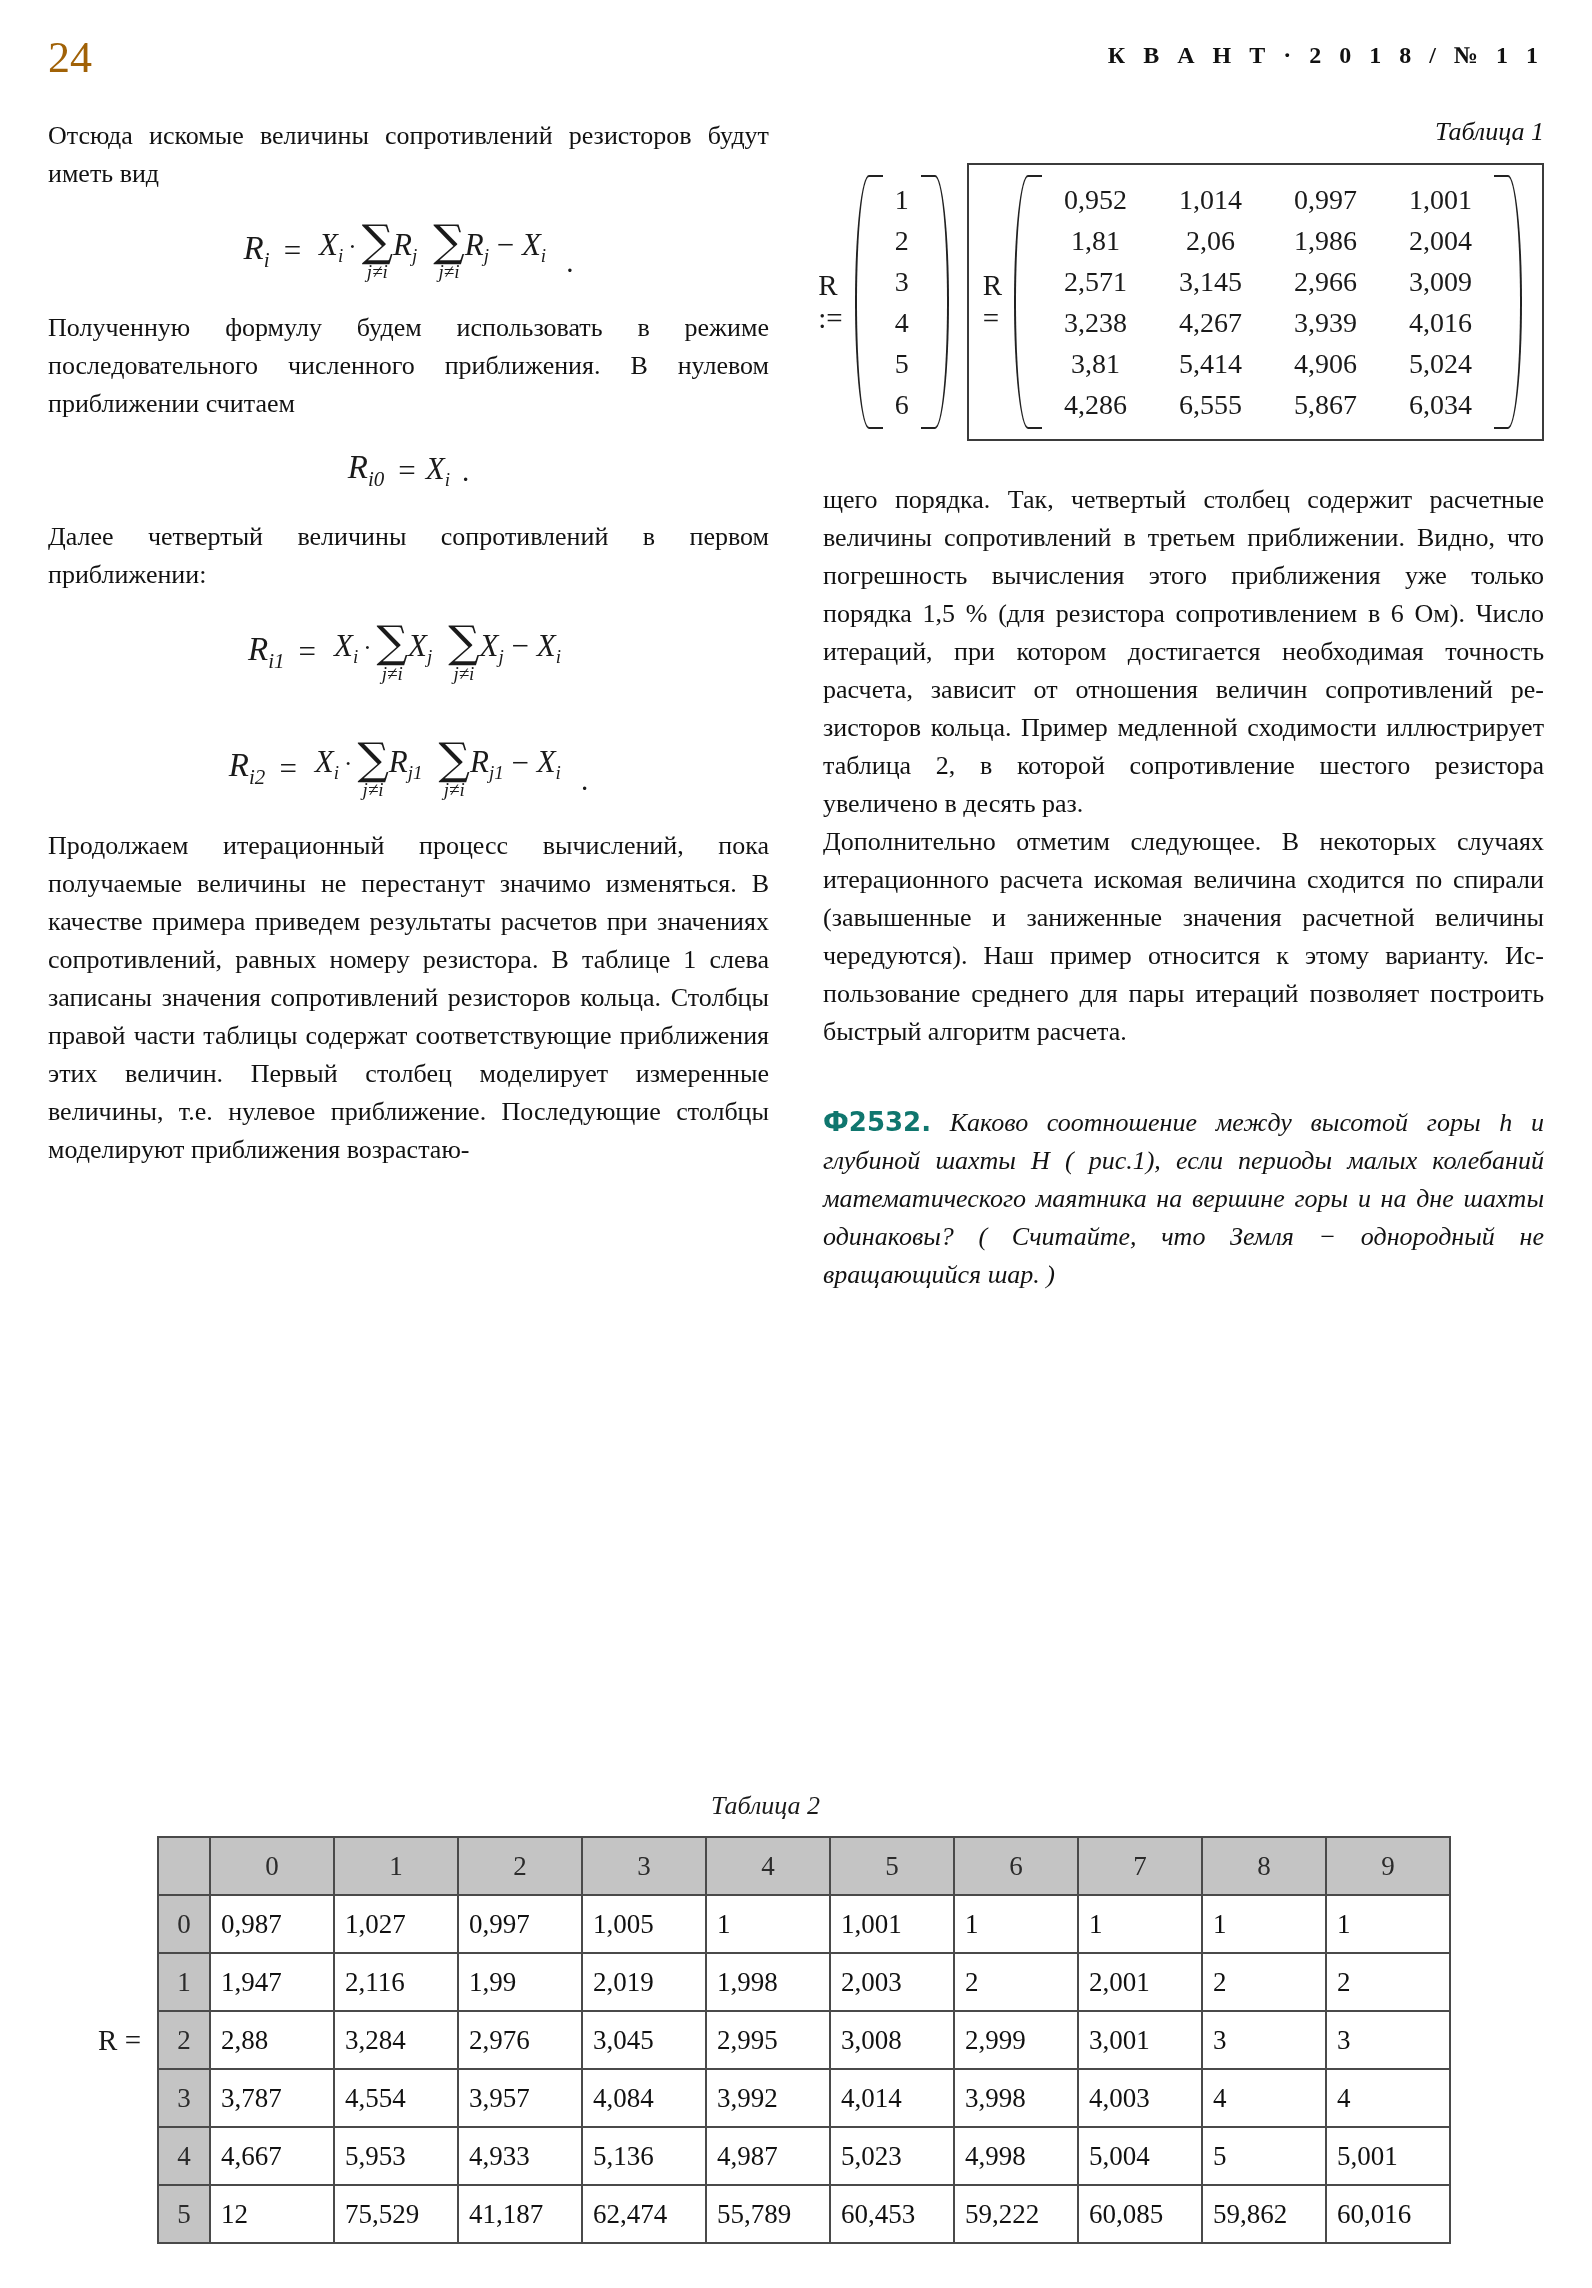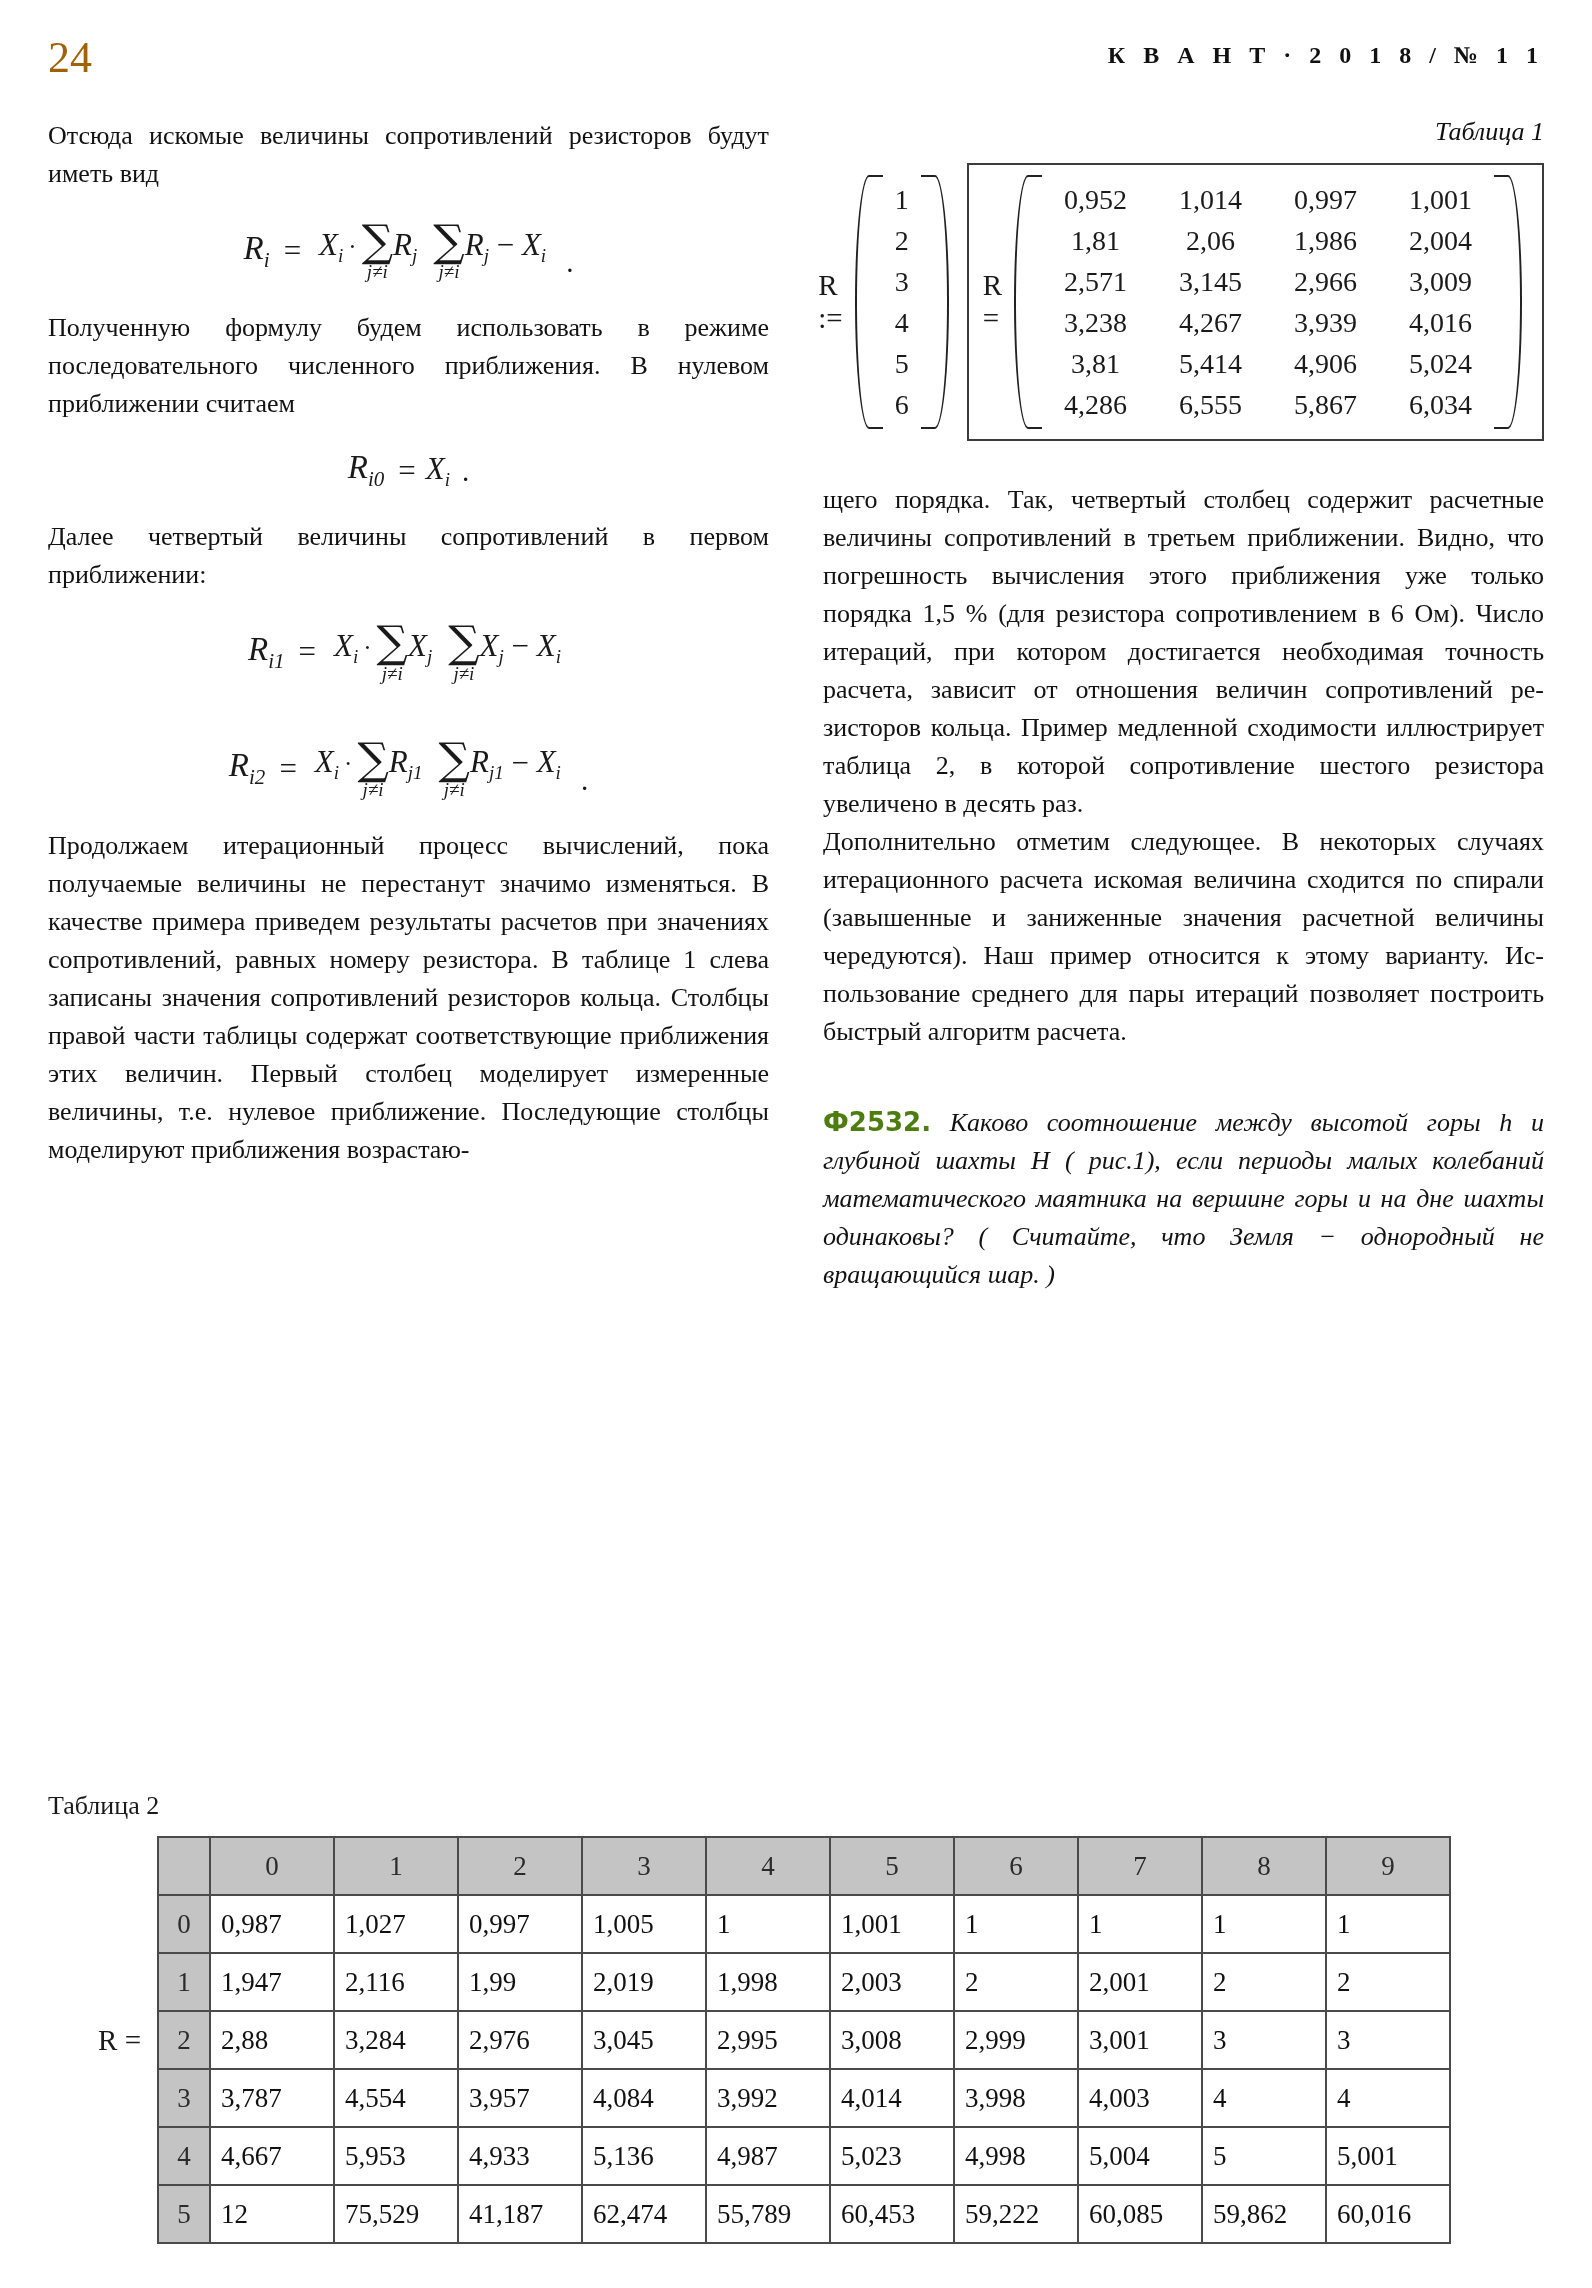--- a/index.html
+++ b/index.html
@@ -185,32 +185,33 @@
     font-style: italic;
     font-size: 26px;
     line-height: 38px;
     text-align: justify;
     text-align-last: left;
     color: #121212;
   }
   .prob .num {
     font-style: normal;
     font-weight: bold;
-    color: #4d7c0f;
+    color: #0f766e;
     font-family: "DejaVu Sans", sans-serif;
     font-size: 26px;
   }
 
   
   .t2-caption {
     position: absolute;
     left: 48px;
     right: 109px;
     top: 1791px;
-    text-align: left;
+    text-align: center;
+    font-style: italic;
     font-size: 26px;
   }
   .t2-zone {
     position: absolute;
     left: 48px;
     top: 1836px;
     width: 1496px;
     display: flex;
     align-items: center;
   }

